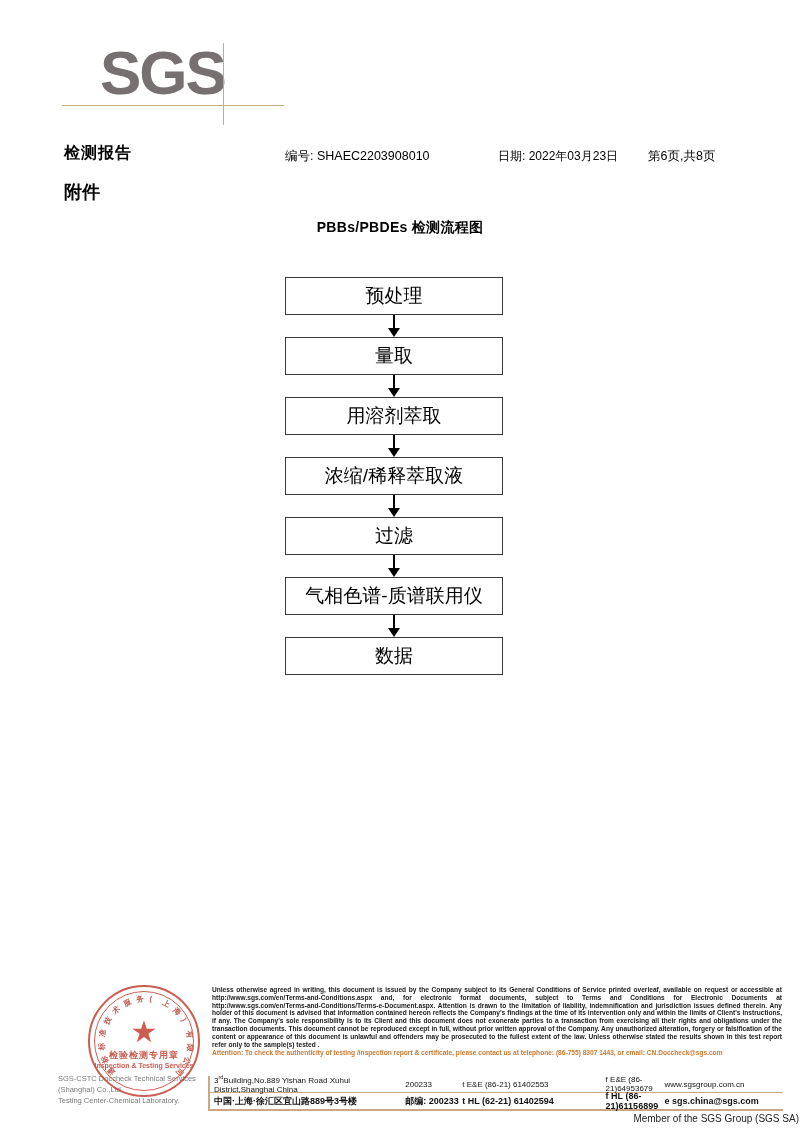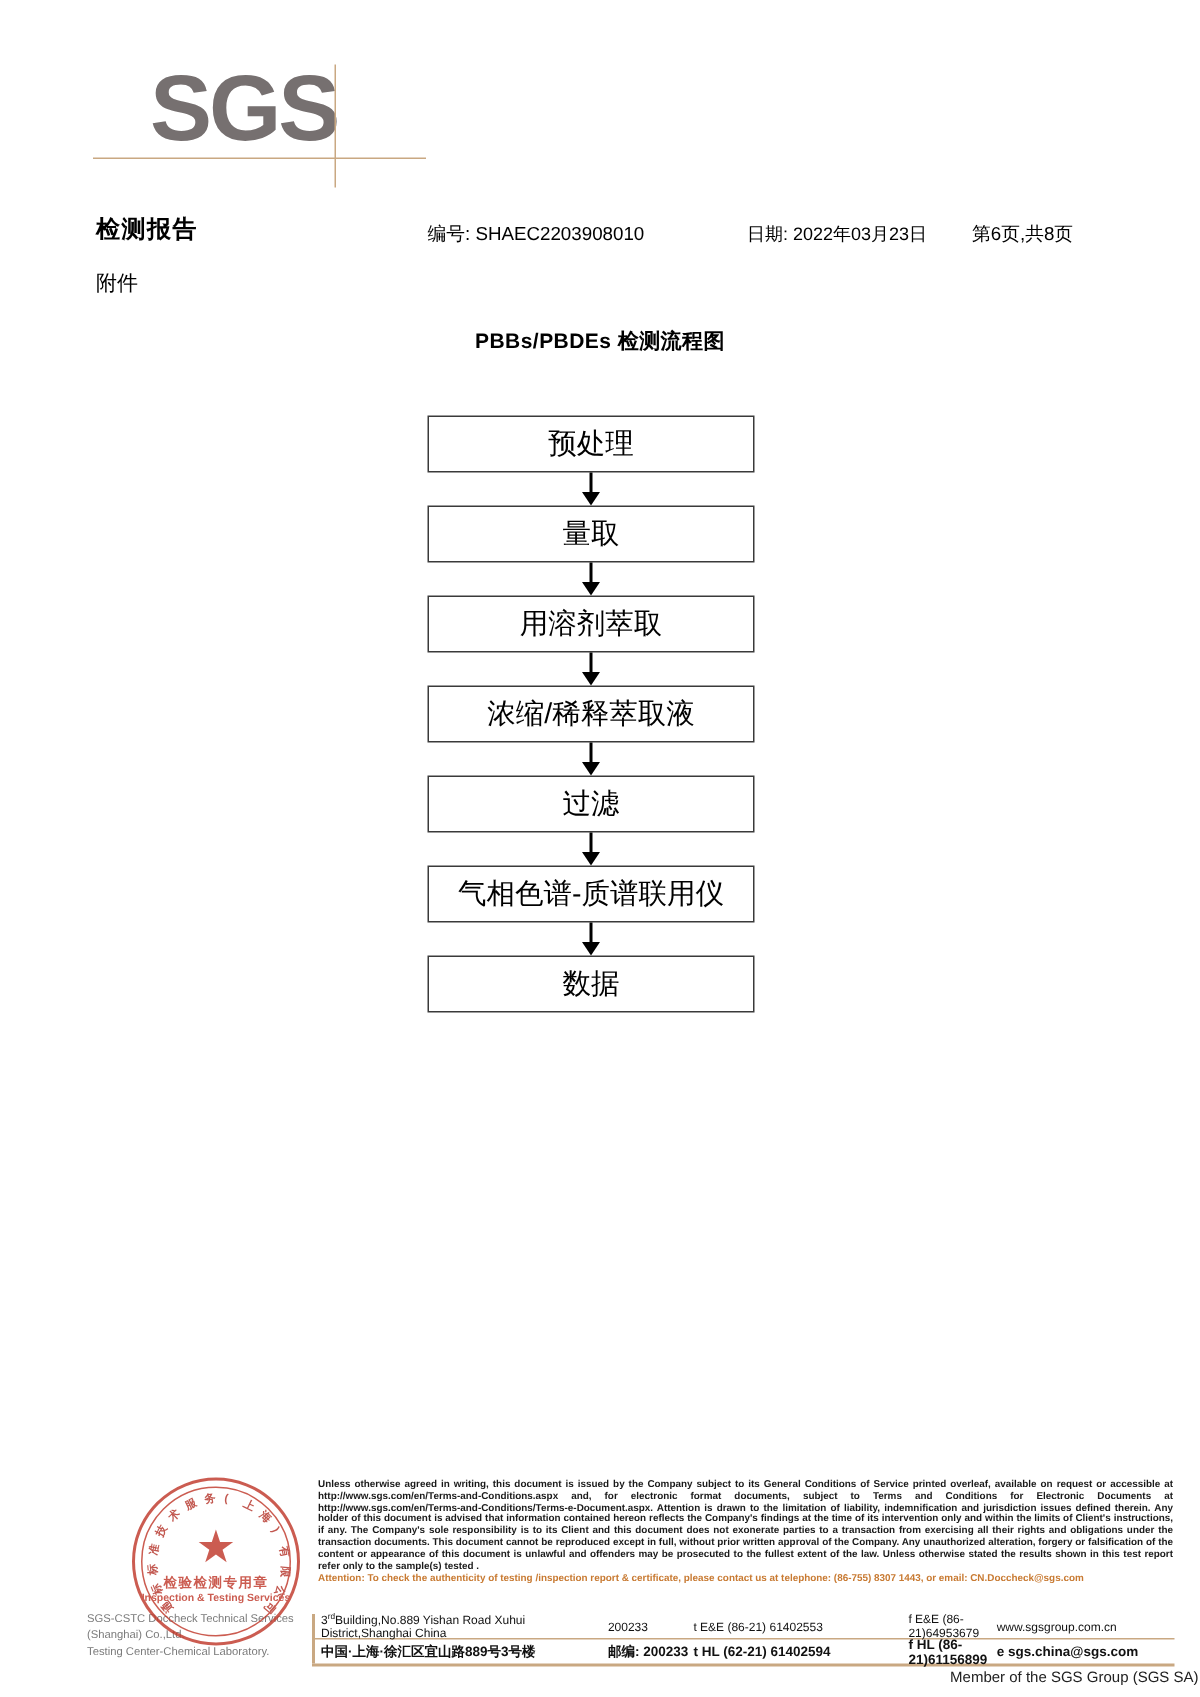--- a/index.html
+++ b/index.html
@@ -49,22 +49,22 @@
   .hdr-title {
     position: absolute;
     left: 64px; top: 143px;
     font-size: 16px;
     font-weight: bold;
     letter-spacing: 1px;
   }
   .hdr-sub {
     position: absolute;
     left: 64px; top: 180px;
-    font-size: 14px;
-    font-weight: normal;
+    font-size: 18px;
+    font-weight: bold;
     text-align: center;
   }
   .hdr-no {
     position: absolute;
     left: 285px; top: 148px;
     font-size: 12.5px;
   }
   .hdr-date {
     position: absolute;
     left: 498px; top: 148px;

